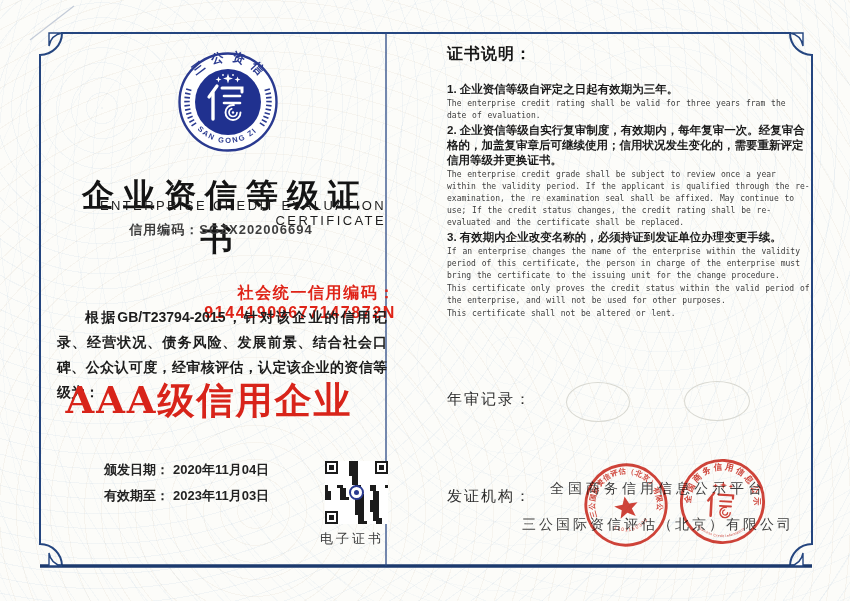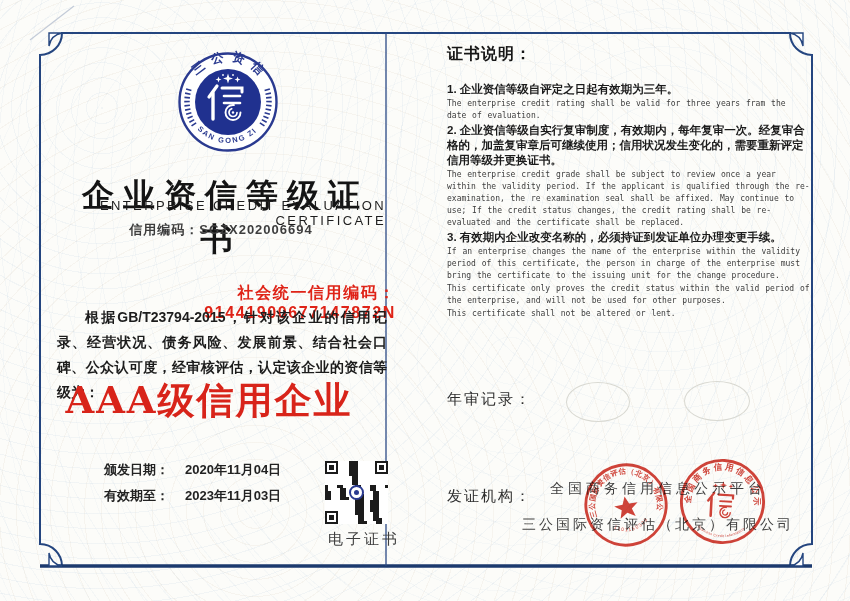--- a/index.html
+++ b/index.html
@@ -27,33 +27,33 @@
   .company{left:46px;top:243px;width:350px;text-align:center;
     font-size:25px;font-weight:bold;color:#df2317;letter-spacing:0.5px;}
   .uscc{left:46px;top:283px;width:350px;text-align:right;
     font-size:16px;font-weight:bold;color:#df2317;letter-spacing:1.6px;}
   .bodytext{left:57px;top:305px;width:330px;font-size:14px;font-weight:600;
     color:#1c1c1c;line-height:25px;text-indent:2em;text-align:justify;margin:0;}
   .grade{left:34px;top:376px;width:350px;text-align:center;
     font-family:"DejaVu Serif","Liberation Serif",serif;font-weight:bold;
     font-size:37px;letter-spacing:2px;color:#d8241a;}
   .metarow{left:104px;font-size:13px;font-weight:bold;color:#222;}
-  .metarow .val{margin-left:16px;}
+  .metarow .val{margin-left:4px;}
   .m1{top:461px;} .m2{top:487px;} .m3{top:515px;font-weight:bold;}
   .m3 .val{margin-left:12px;}
   .qr{left:325px;top:461px;width:63px;height:63px;background:#fff;
     display:grid;grid-template-columns:repeat(21,1fr);grid-template-rows:repeat(21,1fr);}
   .qm{background:#fff;} .qm.on{background:#1b1b1b;}
   .finder{position:absolute;width:13px;height:13px;border:2px solid #1b1b1b;background:#fff;box-sizing:border-box;}
   .finder::after{content:"";position:absolute;left:2px;top:2px;width:5px;height:5px;background:#1b1b1b;}
   .qr-logo{position:absolute;left:24px;top:24px;width:15px;height:15px;border-radius:50%;
     background:#fff;border:2px solid #2a3a90;box-sizing:border-box;}
   .qr-logo::after{content:"";position:absolute;left:3px;top:3px;width:5px;height:5px;border-radius:50%;background:#2a3a90;}
-  .qrcaption{left:324px;top:530px;width:80px;text-align:center;
-    font-size:15px;color:#3e3e3e;letter-spacing:3px;}
+  .qrcaption{left:312px;top:530px;width:80px;text-align:center;
+    font-size:13px;color:#3e3e3e;letter-spacing:3px;}
   
   .institle{left:447px;top:44px;font-size:16px;font-weight:bold;color:#161616;letter-spacing:1px;}
   .items{left:447px;top:81px;width:363px;}
   .zh{font-size:11.5px;font-weight:bold;color:#1b1b1b;line-height:15px;margin:1px 0 0 0;}
   .en{font-family:"DejaVu Sans Mono","Liberation Mono",monospace;
     font-size:8px;color:#3c3c3c;line-height:12px;margin:1px 0 0 0;word-spacing:1px;}
   .annual-label{left:447px;top:390px;font-size:15px;color:#2e2e2e;letter-spacing:2px;}
   .oval{border:1px solid #d9d9d2;border-radius:50%;}
   .oval1{left:566px;top:382px;width:62px;height:38px;}
   .oval2{left:684px;top:381px;width:64px;height:38px;}

